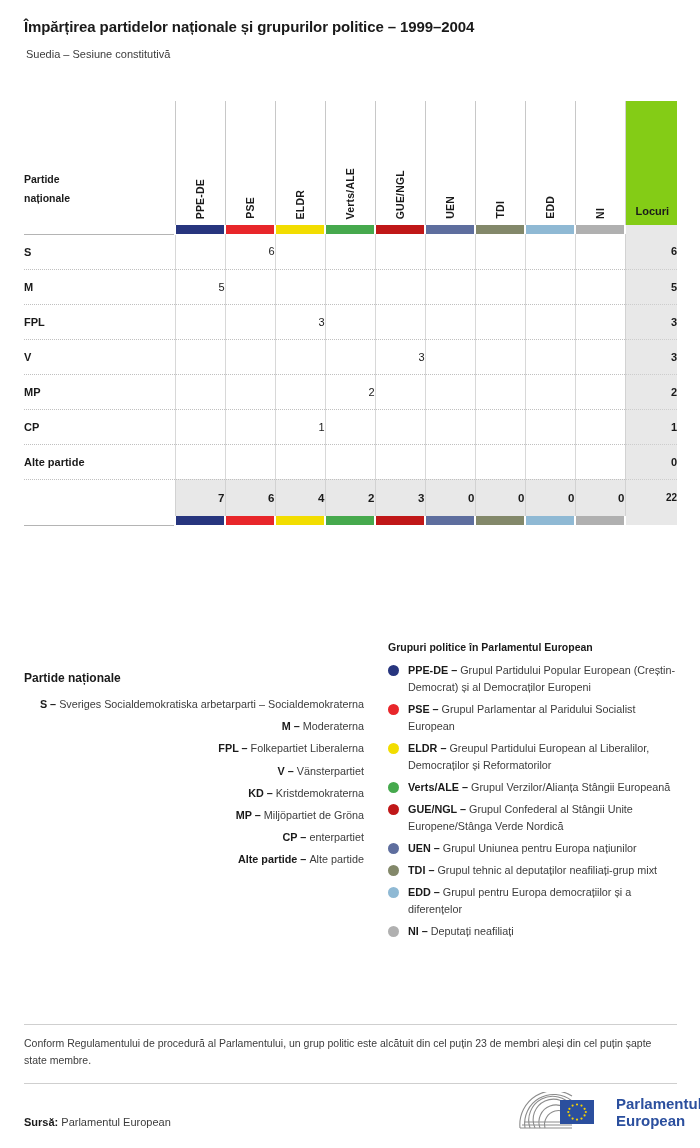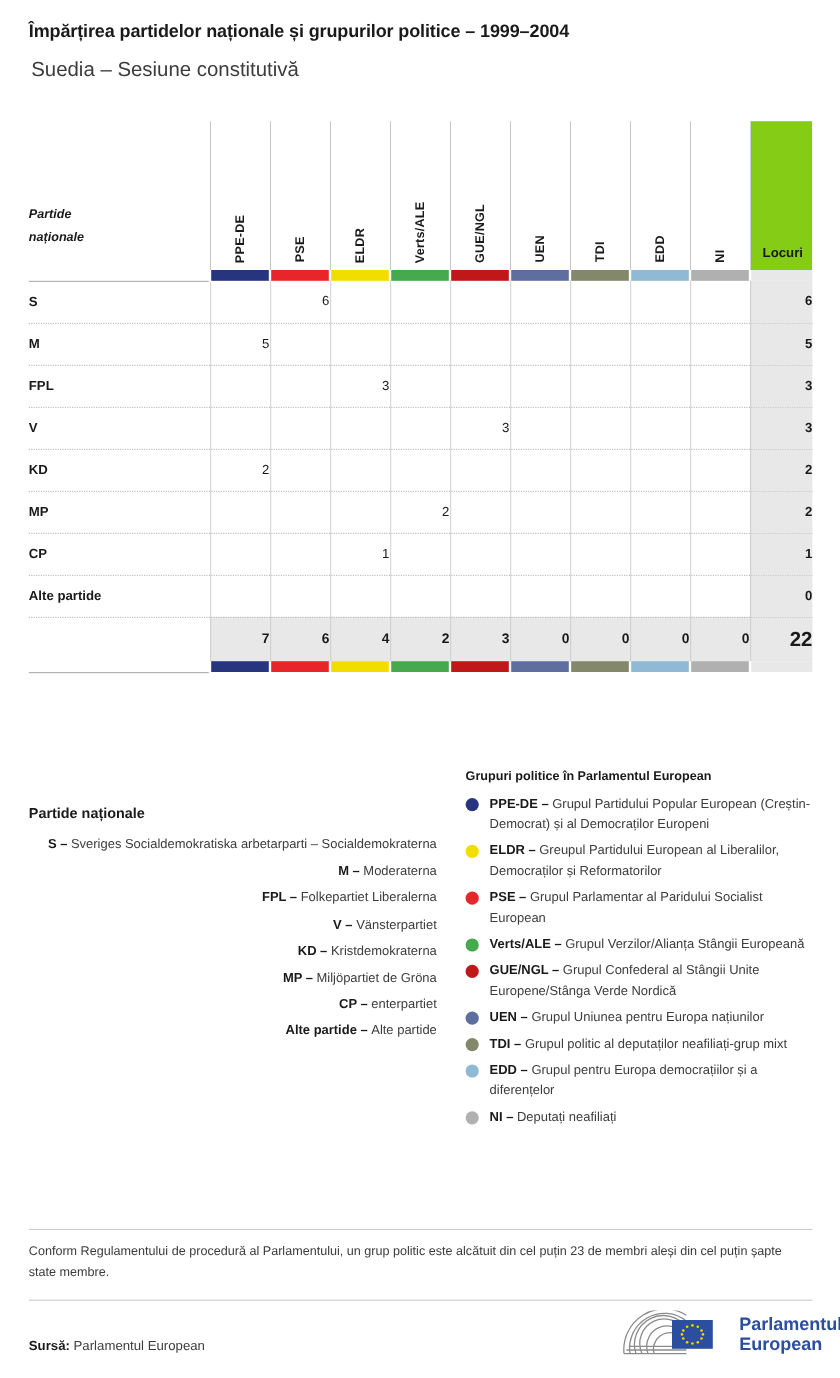--- a/index.html
+++ b/index.html
@@ -13,21 +13,21 @@
   .page { position: relative; width: 700px; height: 1148px; }
 
   
   .title {
     position: absolute; left: 24px; top: 18px;
     font-size: 15px; font-weight: bold; letter-spacing: -0.1px;
     color: #1a1a1a; white-space: nowrap;
   }
   .subtitle {
     position: absolute; left: 26px; top: 48px;
-    font-size: 17px; font-weight: normal; color: #3c3c3c;
+    font-size: 11px; font-weight: normal; color: #3c3c3c;
     white-space: nowrap;
   }
 
   
   .table-wrap { position: absolute; left: 24px; top: 101px; width: 653px; }
   table.grid { border-collapse: collapse; width: 653px; table-layout: fixed; }
   table.grid td, table.grid th { padding: 0; vertical-align: middle; }
 
   col.c-label { width: 151px; }
   col.c-grp   { width: 50px; }
@@ -52,21 +52,21 @@
   }
   .hdr-seat {
     height: 124px; background: #84cc16; position: relative;
     border-left: 1px solid #d2d2d2;
   }
   .hdr-seat span {
     position: absolute; left: 10px; bottom: 8px;
     font-size: 11px; font-weight: bold; color: #1a1a1a;
   }
   .hdr-title {
-    height: 124px; position: relative; vertical-align: bottom; font-style: italic;
+    height: 124px; position: relative; vertical-align: bottom;
   }
   .hdr-title .l1, .hdr-title .l2 {
     position: absolute; left: 0; font-size: 10.5px; font-weight: bold; color: #1a1a1a;
   }
   .hdr-title .l1 { bottom: 40px; }
   .hdr-title .l2 { bottom: 21px; }
 
   
   tr.strip td { height: 9px; padding: 0; }
   tr.strip td.sw { border-left: 2px solid #ffffff; border-right: 2px solid #ffffff; }
@@ -96,21 +96,21 @@
   tr.trow td { height: 37px; }
   td.tlabel { border-bottom: none; }
   td.tcell {
     background: #e8e8e8; border-left: 1px solid #d2d2d2;
     text-align: right; padding-right: 12px;
     font-size: 11.5px; font-weight: bold; color: #1a1a1a;
   }
   td.tseat {
     background: #e8e8e8; border-left: 1px solid #d2d2d2;
     text-align: right; padding-right: 16px;
-    font-size: 17px; font-weight: bold; color: #1a1a1a;
+    font-size: 10px; font-weight: bold; color: #1a1a1a;
   }
 
   
   .legend-left  { position: absolute; left: 24px; top: 640px; width: 340px; margin-top: 31px; }
   .legend-right { position: absolute; left: 388px; top: 641px; width: 290px; }
   .leg-head {
     font-size: 12px; font-weight: bold; color: #1a1a1a; margin-bottom: 11px;
   }
   .legend-right .leg-head { font-size: 10.5px; margin-bottom: 9px; }
   .leg-item {
@@ -282,33 +282,20 @@
             <td class="rcell"></td>
             <td class="rcell"></td>
             <td class="rcell"></td>
             <td class="rcell"></td>
             <td class="rcell">3</td>
             <td class="rcell"></td>
             <td class="rcell"></td>
             <td class="rcell"></td>
             <td class="rcell"></td>
             <td class="rseat">3</td>
-          </tr>
-          <tr class="drow">
-            <td class="rlabel">KD</td>
-            <td class="rcell">2</td>
-            <td class="rcell"></td>
-            <td class="rcell"></td>
-            <td class="rcell"></td>
-            <td class="rcell"></td>
-            <td class="rcell"></td>
-            <td class="rcell"></td>
-            <td class="rcell"></td>
-            <td class="rcell"></td>
-            <td class="rseat">2</td>
           </tr>
           <tr class="drow">
             <td class="rlabel">MP</td>
             <td class="rcell"></td>
             <td class="rcell"></td>
             <td class="rcell"></td>
             <td class="rcell">2</td>
             <td class="rcell"></td>
             <td class="rcell"></td>
             <td class="rcell"></td>
@@ -389,42 +376,42 @@
   </div>
 
   <div class="legend-right">
     <div class="leg-head">Grupuri politice în Parlamentul European</div>
     <div id="legend-right-items">
         <div class="leg-row">
           <span class="dot" style="background:#27357e"></span>
           <span class="leg-txt"><b>PPE-DE – </b><span>Grupul Partidului Popular European (Creștin-Democrat) și al Democraților Europeni</span></span>
         </div>
         <div class="leg-row">
+          <span class="dot" style="background:#e8262a"></span>
+          <span class="leg-txt"><b>PSE – </b><span>Grupul Parlamentar al Paridului Socialist European</span></span>
+        </div>
+        <div class="leg-row">
           <span class="dot" style="background:#f2dd00"></span>
           <span class="leg-txt"><b>ELDR – </b><span>Greupul Partidului European al Liberalilor, Democraților și Reformatorilor</span></span>
         </div>
         <div class="leg-row">
-          <span class="dot" style="background:#e8262a"></span>
-          <span class="leg-txt"><b>PSE – </b><span>Grupul Parlamentar al Paridului Socialist European</span></span>
-        </div>
-        <div class="leg-row">
           <span class="dot" style="background:#46a94d"></span>
           <span class="leg-txt"><b>Verts/ALE – </b><span>Grupul Verzilor/Alianța Stângii Europeană</span></span>
         </div>
         <div class="leg-row">
           <span class="dot" style="background:#c01718"></span>
           <span class="leg-txt"><b>GUE/NGL – </b><span>Grupul Confederal al Stângii Unite Europene/Stânga Verde Nordică</span></span>
         </div>
         <div class="leg-row">
           <span class="dot" style="background:#5e6e9e"></span>
           <span class="leg-txt"><b>UEN – </b><span>Grupul Uniunea pentru Europa națiunilor</span></span>
         </div>
         <div class="leg-row">
           <span class="dot" style="background:#83886a"></span>
-          <span class="leg-txt"><b>TDI – </b><span>Grupul politic al deputaților neafiliați-grup mixt</span></span>
+          <span class="leg-txt"><b>TDI – </b><span>Grupul tehnic al deputaților neafiliați-grup mixt</span></span>
         </div>
         <div class="leg-row">
           <span class="dot" style="background:#8fb9d4"></span>
           <span class="leg-txt"><b>EDD – </b><span>Grupul pentru Europa democrațiilor și a diferențelor</span></span>
         </div>
         <div class="leg-row">
           <span class="dot" style="background:#b0b0b0"></span>
           <span class="leg-txt"><b>NI – </b><span>Deputați neafiliați</span></span>
         </div>
       </div>

